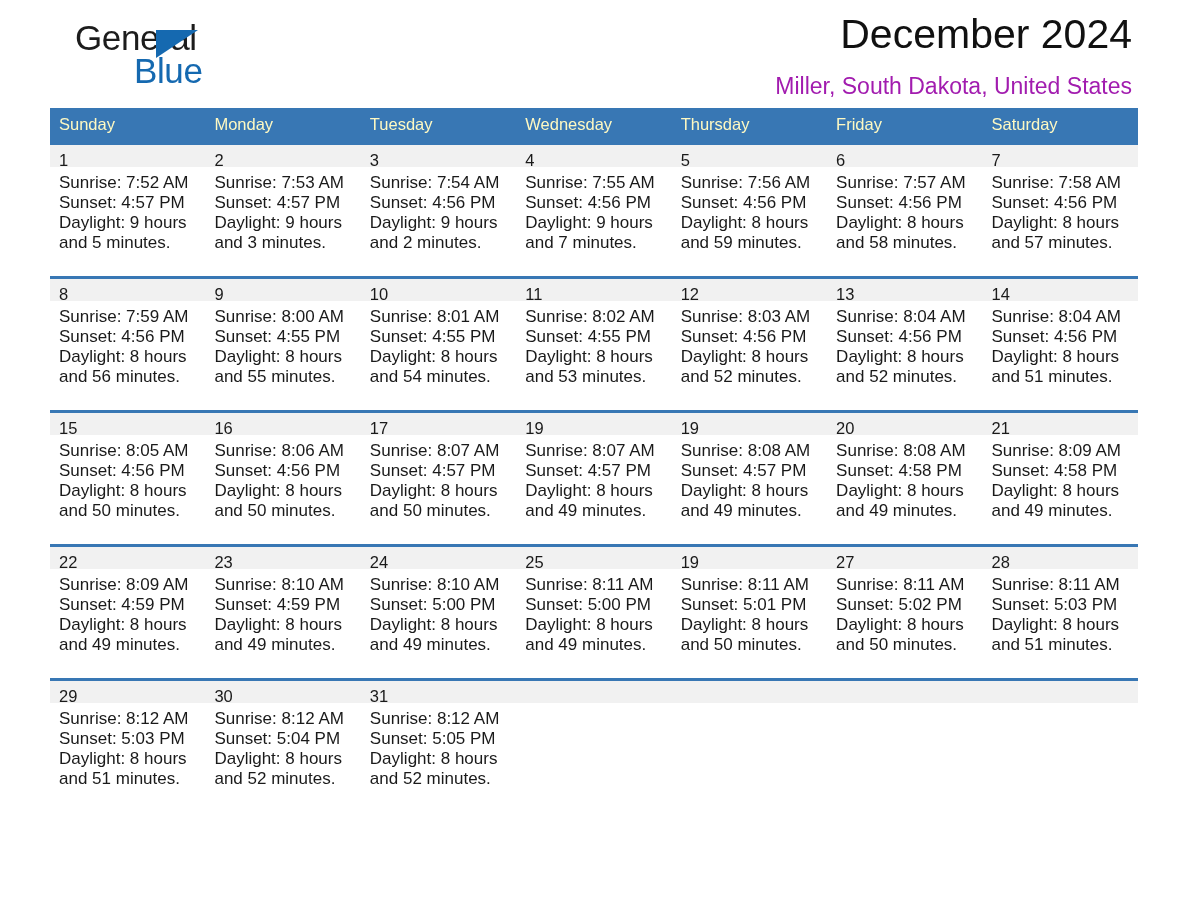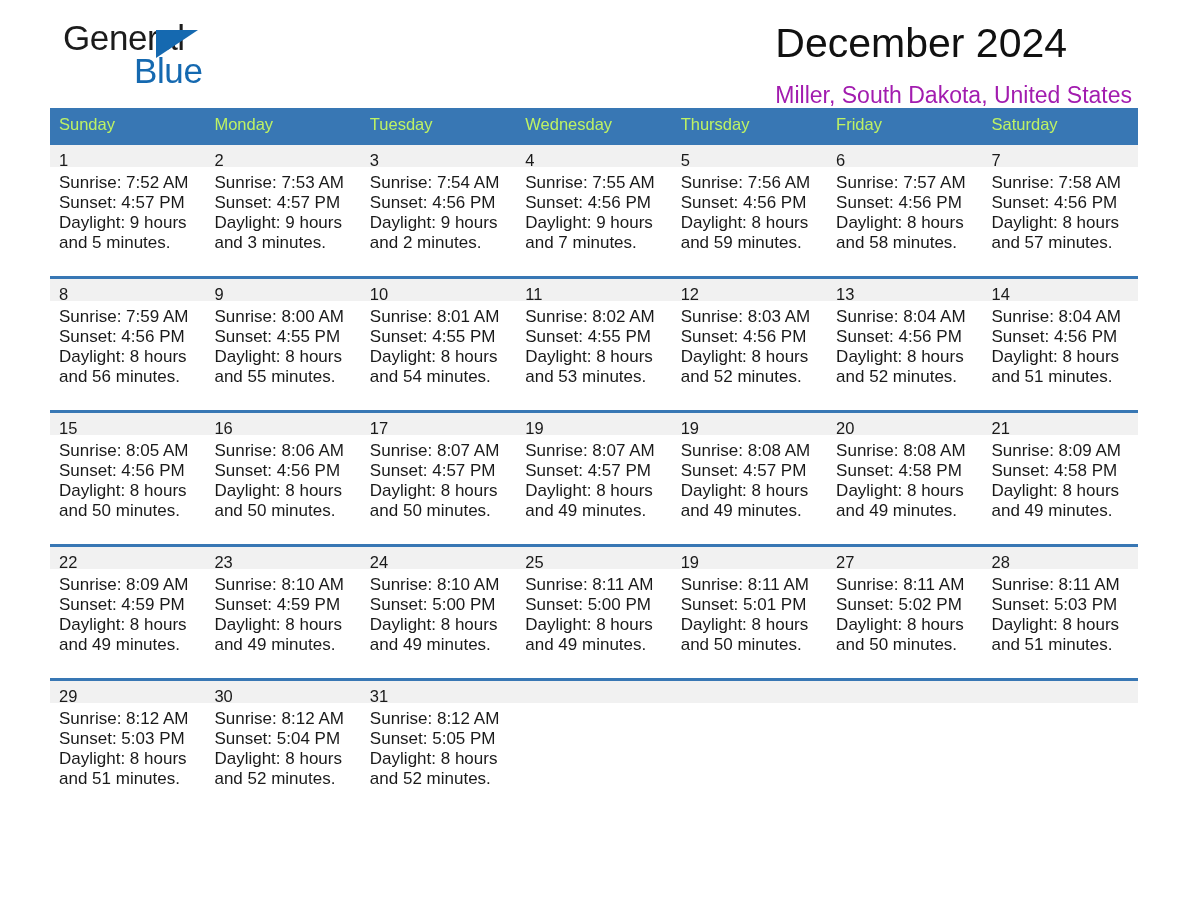--- a/index.html
+++ b/index.html
@@ -29,21 +29,21 @@
   }
   .logo {
     position: absolute;
     left: 9px;
     top: 18px;
     width: 250px;
     height: 80px;
   }
   .logo-general {
     position: absolute;
-    left: 4px;
+    left: 16px;
     top: 0;
     font-size: 35px;
     letter-spacing: -0.4px;
     color: #1c1c1c;
     font-family: "Liberation Sans", sans-serif;
   }
   .logo-tri {
     position: absolute;
     left: 97px;
     top: 12px;
@@ -58,22 +58,21 @@
     top: 33px;
     font-size: 35px;
     letter-spacing: -0.4px;
     color: #1569b0;
     font-family: "Liberation Sans", sans-serif;
   }
   .titles {
     position: absolute;
     right: 6px;
     top: 0;
-    text-align: left;
-    margin-top: 9px;
+    text-align: right;
   }
   .cal-title {
     font-size: 41px;
     line-height: 56px;
     color: #111111;
     font-weight: normal;
     margin: 6px 0 0 0;
     white-space: nowrap;
   }
   .cal-sub {
@@ -85,21 +84,21 @@
   }
 
   
   .cal {
     width: 1088px;
     border-collapse: collapse;
     table-layout: fixed;
   }
   .cal th {
     background: #3877b4;
-    color: #bef264;
+    color: #fef9c3;
     font-weight: normal;
     font-size: 16.5px;
     text-align: left;
     padding: 7px 0 8px 9px;
     height: 18px;
     border: none;
   }
   .cal td {
     vertical-align: top;
     padding: 0;

